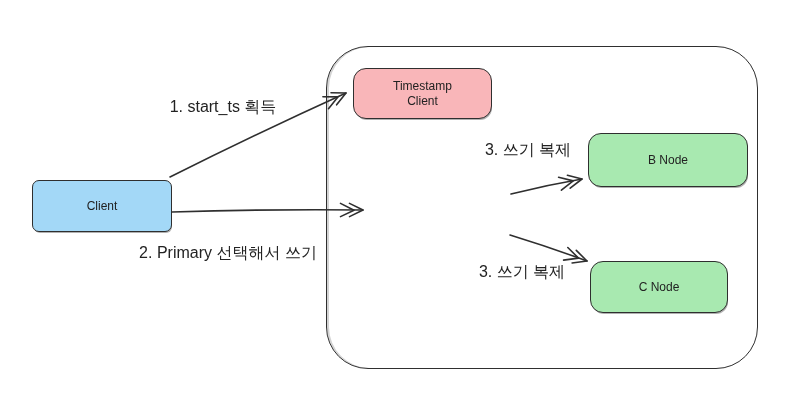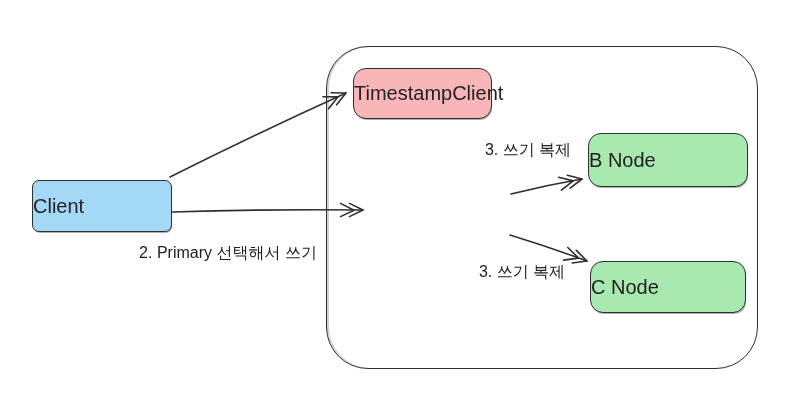--- a/index.html
+++ b/index.html
@@ -40,31 +40,33 @@
     stroke-width: 1.6;
     stroke-linecap: round;
     stroke-linejoin: round;
   }
   .node {
     position: absolute;
     box-sizing: border-box;
     border: 1.8px solid var(--stroke, #2f2f2f);
     border-radius: 13px;
     display: flex;
+    flex-direction: column;
     align-items: center;
-    font-size: 20px;
+    justify-content: center;
+    font-size: 12px;
     line-height: 1.22;
     text-align: center;
     box-shadow: 1px 2px 0 -1px rgba(80,80,80,0.45);
   }
   .node.client   { left: 32px;  top: 180px; width: 140px; height: 52px; background: var(--client-fill, #a3d8f7); border-radius: 7px; }
   .node.oracle   { left: 353px; top: 68px;  width: 139px; height: 51px; background: var(--oracle-fill, #f9b6b9); }
   .node.a-node   { left: 368px; top: 183px; width: 140px; height: 52px; background: var(--replica-fill, #a8e9b0); }
   .node.b-node   { left: 588px; top: 133px; width: 160px; height: 54px; background: var(--replica-fill, #a8e9b0); }
-  .node.c-node   { left: 590px; top: 261px; width: 156px; height: 52px; background: var(--replica-fill, #a8e9b0); }
+  .node.c-node   { left: 590px; top: 261px; width: 138px; height: 52px; background: var(--replica-fill, #a8e9b0); }
   .edge-label {
     position: absolute;
     transform: translate(-50%, -50%);
     font-size: 16px;
     white-space: nowrap;
     color: var(--text, #222222);
   }
   .edge-label.e1  { left: 223px; top: 107px; }
   .edge-label.e2  { left: 228px; top: 253px; }
   .edge-label.e3a { left: 528px; top: 150px; }
@@ -111,17 +113,18 @@
 
 
   <div class="node b-node">
     <span>B Node</span>
   </div>
 
   <div class="node c-node">
     <span>C Node</span>
   </div>
 
+  <div class="edge-label e1">1. start_ts 획득</div>
   <div class="edge-label e2">2. Primary 선택해서 쓰기</div>
   <div class="edge-label e3a">3. 쓰기 복제</div>
   <div class="edge-label e3b">3. 쓰기 복제</div>
 
 </div>
 
 </body></html>

